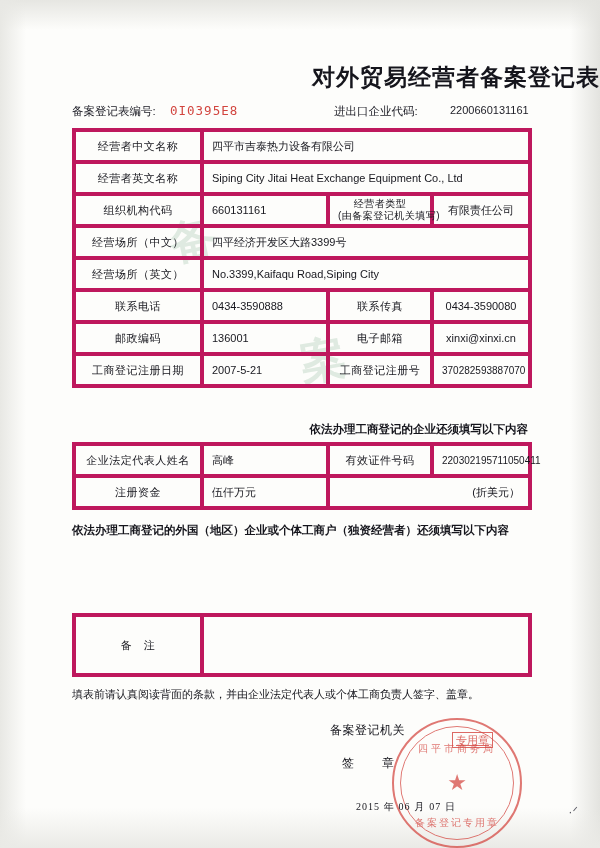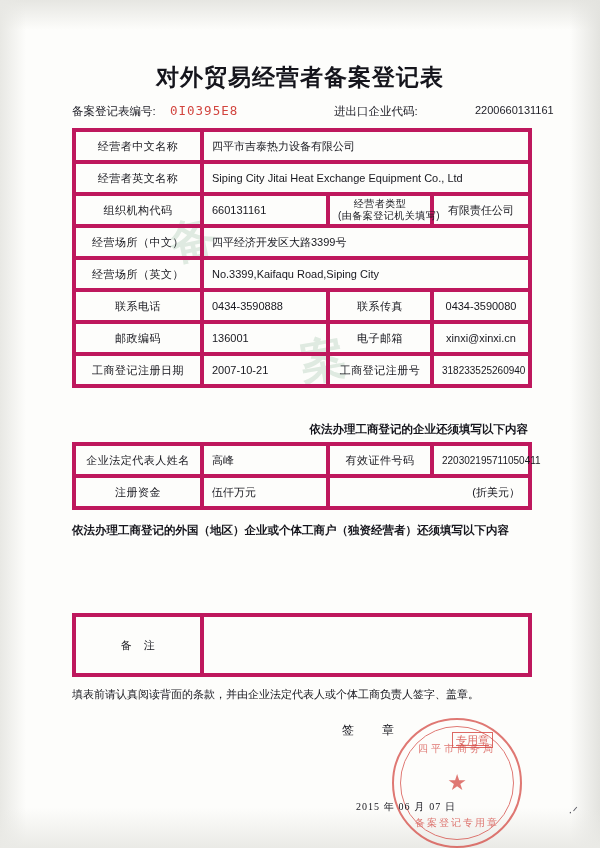--- a/index.html
+++ b/index.html
@@ -40,21 +40,21 @@
   .scan-bottom {
     position: absolute; left: 0; bottom: 0; width: 600px; height: 40px;
     background: linear-gradient(to top, #eaeae6, rgba(255,255,255,0));
     pointer-events: none;
   }
 
   .title {
     position: absolute;
     left: 0; top: 62px;
     width: 600px;
-    text-align: center;
+    text-align: right;
     font-family: "DejaVu Sans", sans-serif;
     font-size: 23px;
     font-weight: bold;
     letter-spacing: 1px;
     color: #15151c;
   }
 
   .subline {
     position: absolute;
     left: 72px; top: 104px;
@@ -67,21 +67,20 @@
     position: absolute; left: 98px; top: -1px;
     color: #d2453f;
     font-family: "DejaVu Sans Mono", monospace;
     font-size: 12.5px;
     letter-spacing: 1px;
   }
   .subline .lbl-right { position: absolute; left: 262px; top: 0; text-align: center; }
   .subline .val-right {
     position: absolute; left: 378px; top: 0;
     font-size: 11px;
-    margin-left: 25px;
   }
 
   table.main {
     position: absolute;
     left: 72px;
     width: 456px;
     border-collapse: collapse;
     table-layout: fixed;
     font-size: 11px;
   }
@@ -283,23 +282,23 @@
         <td class="val val-c">0434-3590080</td>
       </tr>
       <tr>
         <td class="lbl">邮政编码</td>
         <td class="val">136001</td>
         <td class="lbl">电子邮箱</td>
         <td class="val val-c">xinxi@xinxi.cn</td>
       </tr>
       <tr>
         <td class="lbl">工商登记注册日期</td>
-        <td class="val">2007-10-21</td>
+        <td class="val">2007-5-21</td>
         <td class="lbl">工商登记注册号</td>
-        <td class="val val-c small">318233525260940</td>
+        <td class="val val-c small">370282593887070</td>
       </tr>
     </tbody>
   </table>
 
   <div class="sect-note note1">依法办理工商登记的企业还须填写以下内容</div>
 
   <table class="main tbl2">
     <colgroup>
       <col style="width:128px">
         <col style="width:126px">
@@ -333,20 +332,21 @@
       <tr>
         <td class="lbl" style="height:56px">备　注</td>
         <td class="val"></td>
       </tr>
     </tbody>
   </table>
 
   <div class="footnote">填表前请认真阅读背面的条款，并由企业法定代表人或个体工商负责人签字、盖章。</div>
 
   <div class="sign-area">
+    <div class="ln1">备案登记机关</div>
     <div class="ln2">签　章</div>
   </div>
 
   <div class="seal">
     <div class="ring"></div>
     <div class="arc">四平市商务局</div>
     <div class="star">★</div>
     <div class="bottom-txt">备案登记专用章</div>
   </div>
   <div class="seal-box">专用章</div>

